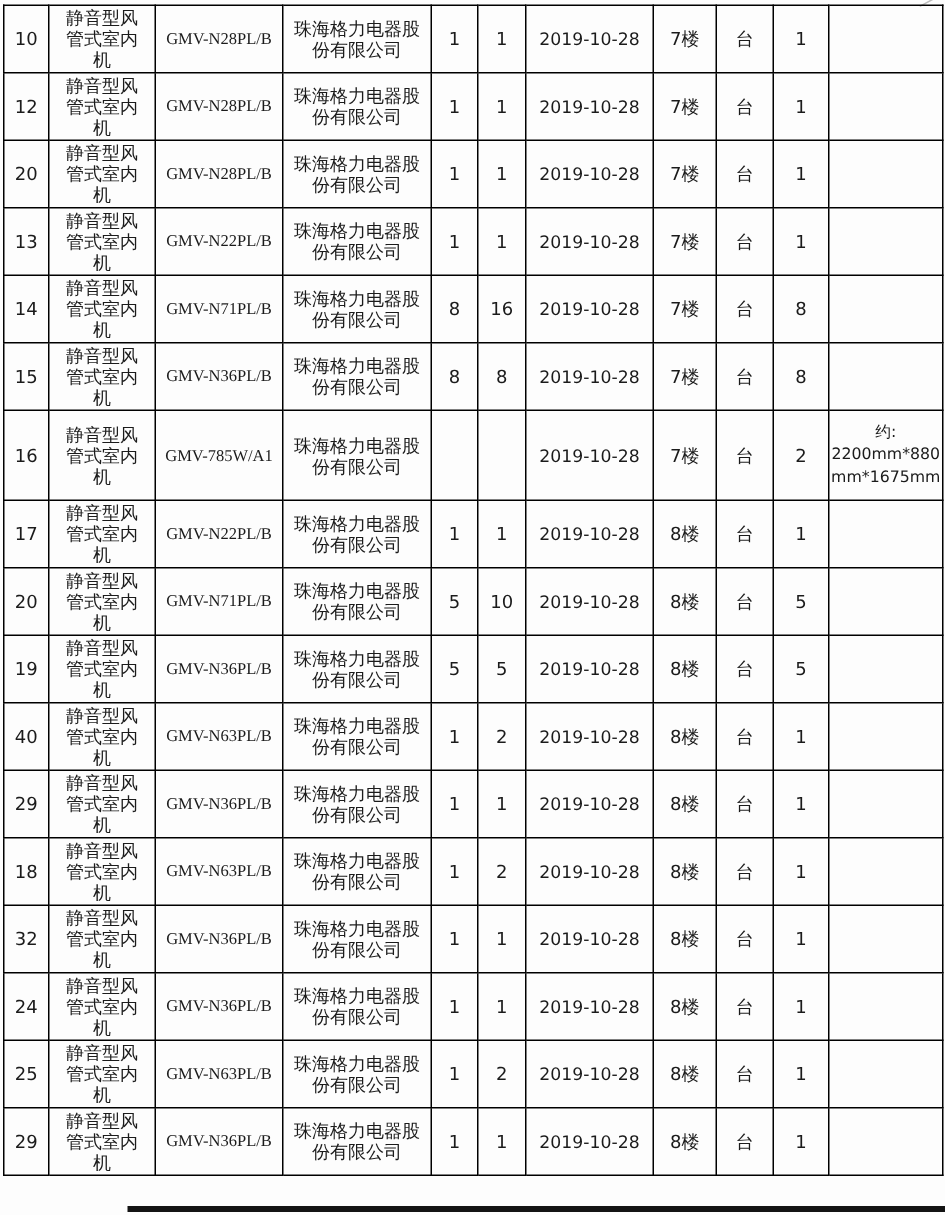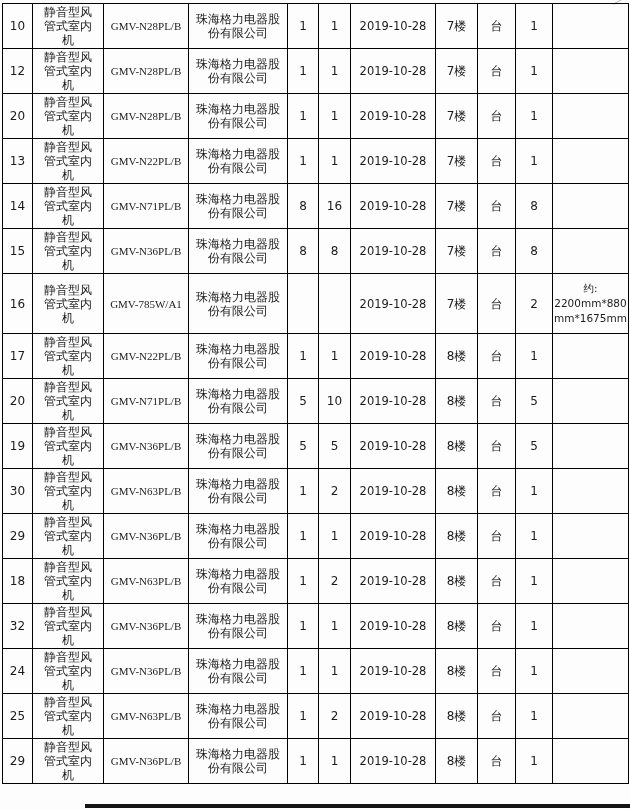--- a/index.html
+++ b/index.html
@@ -193,21 +193,21 @@
     <td class="c-qty">5</td>
     <td class="c-qty">5</td>
     <td class="c-date">2019-10-28</td>
     <td class="c-floor">8楼</td>
     <td class="c-unit">台</td>
     <td class="c-count">5</td>
     <td class="c-note"></td>
   </tr>
 
   <tr>
-    <td class="c-no">30</td>
+    <td class="c-no">40</td>
     <td class="c-name">静音型风管式室内机</td>
     <td class="c-model">GMV-N63PL/B</td>
     <td class="c-mfr">珠海格力电器股份有限公司</td>
     <td class="c-qty">1</td>
     <td class="c-qty">2</td>
     <td class="c-date">2019-10-28</td>
     <td class="c-floor">8楼</td>
     <td class="c-unit">台</td>
     <td class="c-count">1</td>
     <td class="c-note"></td>

